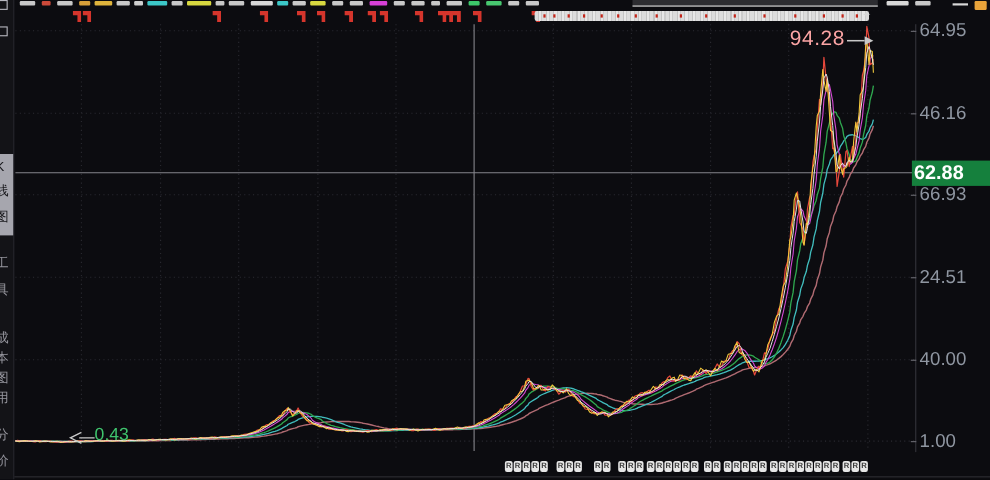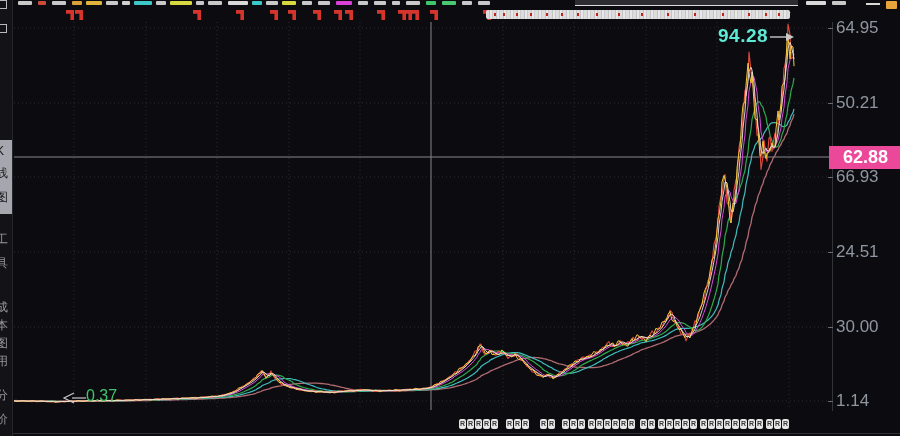--- a/index.html
+++ b/index.html
@@ -24,23 +24,23 @@
      background:repeating-linear-gradient(90deg,#dcdcdc 0 3px,#c3c3c3 3px 4px,#e7e7e7 4px 6px,#cbcbcb 6px 7px)}
   .band-dot{position:absolute;top:3px;width:2px;height:3px;background:#c22418}
   #band-star{position:absolute;top:8px;font-size:9px;color:#d8d8d8}
   
   .badge{position:absolute;top:419px;width:7px;height:10px;background:#e6e6e6;border-radius:2px;
          font-size:7px;line-height:10px;text-align:center;color:#3a3a3a;font-weight:bold}
   
   #axis-sep{position:absolute;top:22px;height:389px;width:1px;background:#33333a}
   .tick{position:absolute;width:5px;height:1px;background:#6a6a72}
   .y-label{position:absolute;left:836px;width:62px;font-size:17px;color:#8f96a1}
-  #cur-price{position:absolute;left:829px;width:71px;height:23px;background:#ec4899;color:#ffffff;
-             font-size:18px;font-weight:bold;line-height:23px;padding-left:14px}
-  #label-high{position:absolute;color:#5eead4;font-size:19px;font-weight:bold;letter-spacing:.5px}
+  #cur-price{position:absolute;left:829px;width:71px;height:23px;background:#15803d;color:#ffffff;
+             font-size:18px;font-weight:bold;line-height:23px;padding-left:2px}
+  #label-high{position:absolute;color:#fca5a5;font-size:19px;font-weight:normal;letter-spacing:.5px}
   #label-low{position:absolute;color:#3fc46d;font-size:16px}
   #bottom-line{position:absolute;left:0;top:433px;width:900px;height:1px;background:#2e2e34}
   #tr-orange{position:absolute;top:1px;width:11px;height:8px;background:#e8a33a;border-radius:1px}
   .tr-dash{position:absolute;background:#d8d8d8}
 </style>
 </head>
 <body>
 
 <div id="app">
 
@@ -203,29 +203,29 @@
       <span class="sb-item" style="top: 354px;">用</span>
       <span class="sb-item" style="top: 388px;">分</span>
       <span class="sb-item" style="top: 412px;">价</span>
     </div>
 
   <div id="axis">
       <div id="axis-sep" style="left: 832px;"></div>
       <div class="tick" style="left: 828px; top: 28px;"></div>
       <div class="y-label" style="top: 18px;">64.95</div>
       <div class="tick" style="left: 828px; top: 103px;"></div>
-      <div class="y-label" style="top: 93px;">50.21</div>
+      <div class="y-label" style="top: 93px;">46.16</div>
       <div class="tick" style="left: 828px; top: 177px;"></div>
       <div class="y-label" style="top: 167px;">66.93</div>
       <div class="tick" style="left: 828px; top: 252px;"></div>
       <div class="y-label" style="top: 242px;">24.51</div>
       <div class="tick" style="left: 828px; top: 327px;"></div>
-      <div class="y-label" style="top: 317px;">30.00</div>
+      <div class="y-label" style="top: 317px;">40.00</div>
       <div class="tick" style="left: 828px; top: 401px;"></div>
-      <div class="y-label" style="top: 391px;">1.14</div>
+      <div class="y-label" style="top: 391px;">1.00</div>
       <div id="cur-price" style="top: 146px;">62.88</div>
     </div>
 
   <div id="label-high" style="left: 718px; top: 25px;">94.28</div>
-  <div id="label-low" style="left: 86px; top: 387px;">0.37</div>
+  <div id="label-low" style="left: 86px; top: 387px;">0.43</div>
 
   <div id="bottom-line"></div>
 </div>
 
 </body></html>

